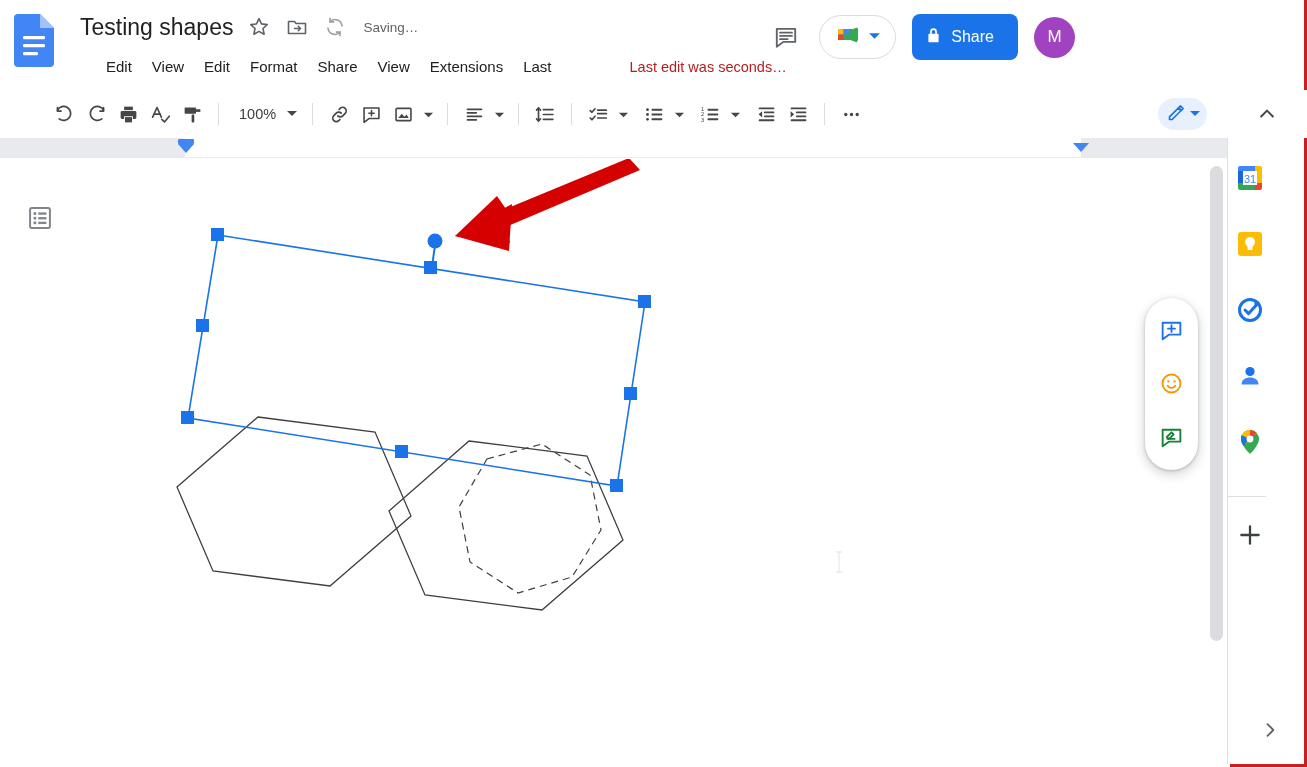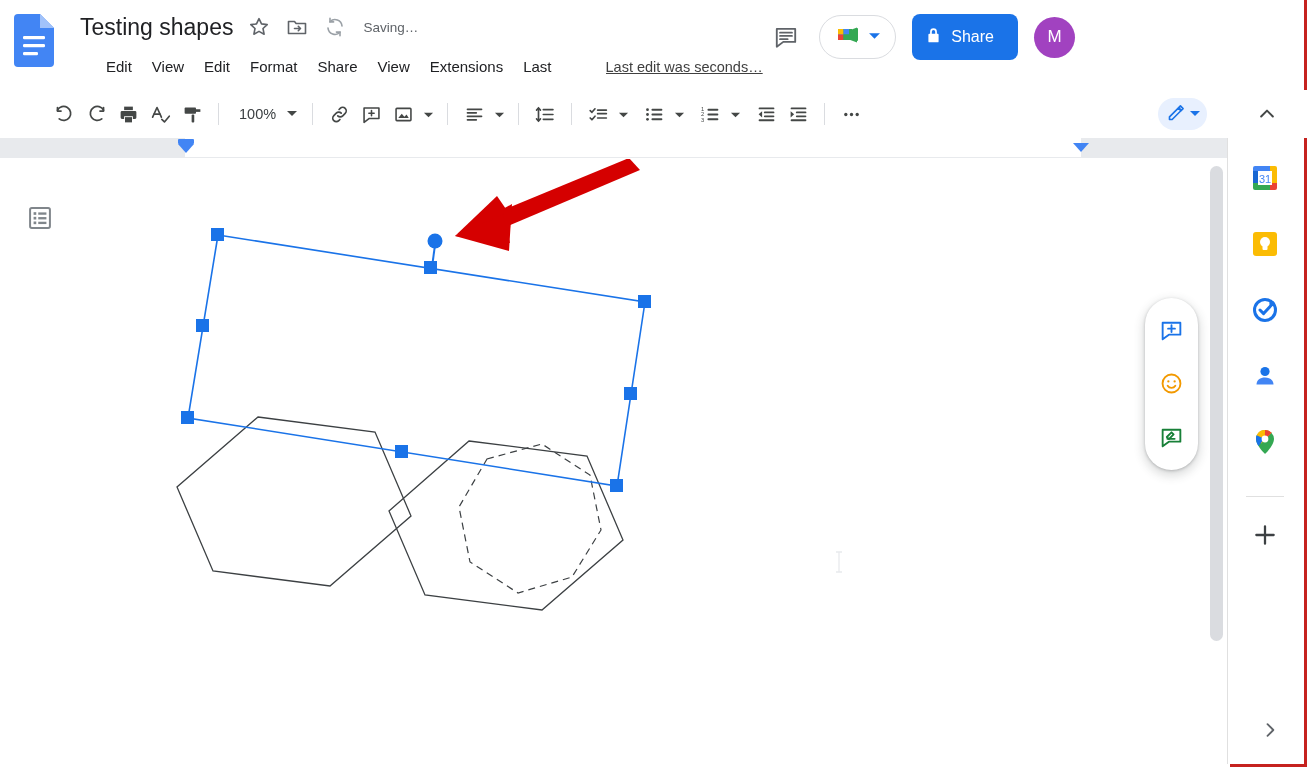--- a/index.html
+++ b/index.html
@@ -44,22 +44,22 @@
   .menu-row {
     position: absolute; left: 96px; top: 54px;
     display: flex; align-items: center; gap: 0px;
   }
   .menu-item {
     font-size: 15px; color: #202124;
     padding: 2px 10px; border-radius: 4px; cursor: pointer;
     white-space: nowrap; line-height: 22px;
   }
   .last-edit {
-    font-size: 14.5px; color: #404040;
-    text-decoration: underline; margin-left: 44px;
+    font-size: 14.5px; color: #b91c1c;
+    margin-left: 68px;
     white-space: nowrap; cursor: pointer;
     max-width: 210px; overflow: hidden; text-overflow: ellipsis;
   }
   .header-right {
     position: absolute; right: 12px; top: 14px;
     display: flex; align-items: center; gap: 16px;
   }
   .comment-btn {
     width: 34px; height: 34px; display: flex;
     align-items: center; justify-content: center;
@@ -207,21 +207,21 @@
     display: flex; align-items: center; justify-content: center;
     cursor: pointer;
   }
 
   
   .side-panel {
     position: absolute; right: 3px; top: 138px;
     width: 74px; height: 626px;
     background: #ffffff;
     border-left: 1px solid #e0e0e0;
-    display: flex; flex-direction: column; align-items: center;
+    display: flex; flex-direction: column; 
     padding-top: 20px;
     margin-left: 39px;
   }
   .side-icon {
     width: 44px; height: 44px; margin-bottom: 22px;
     display: flex; align-items: center; justify-content: center;
     border-radius: 50%; cursor: pointer;
   }
   .side-div {
     width: 38px; height: 1px; background: #e0e0e0;

